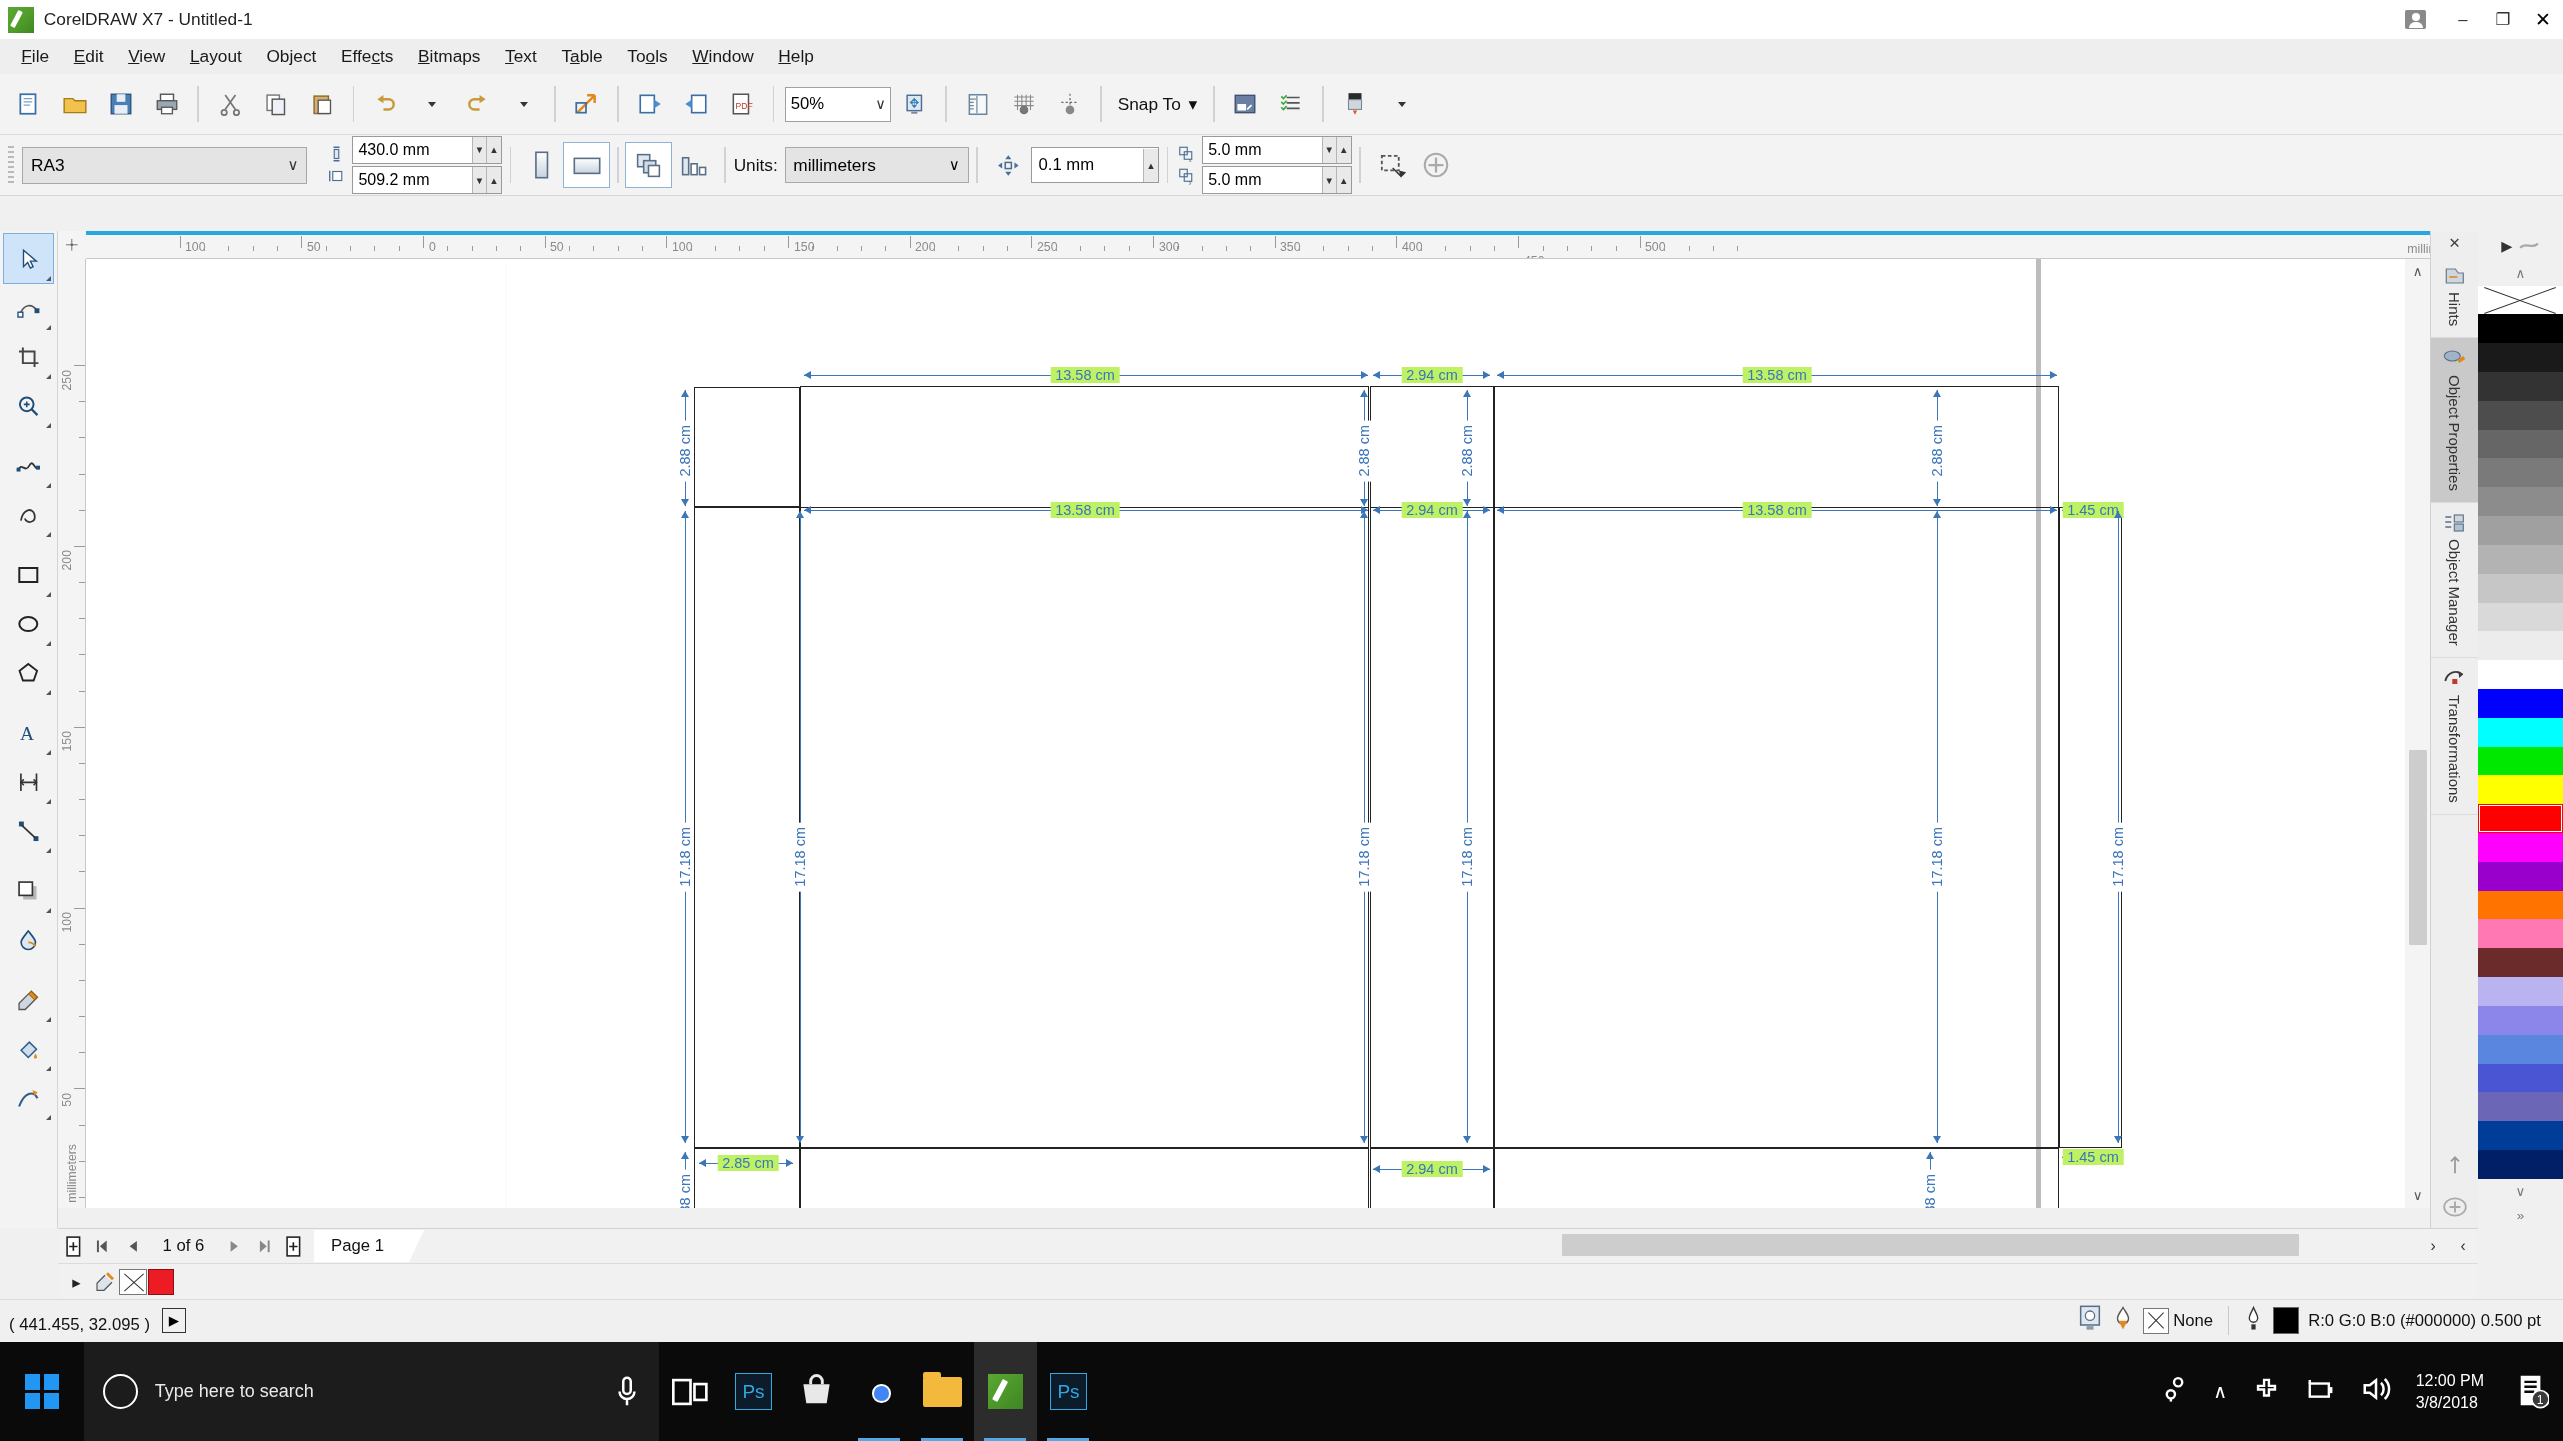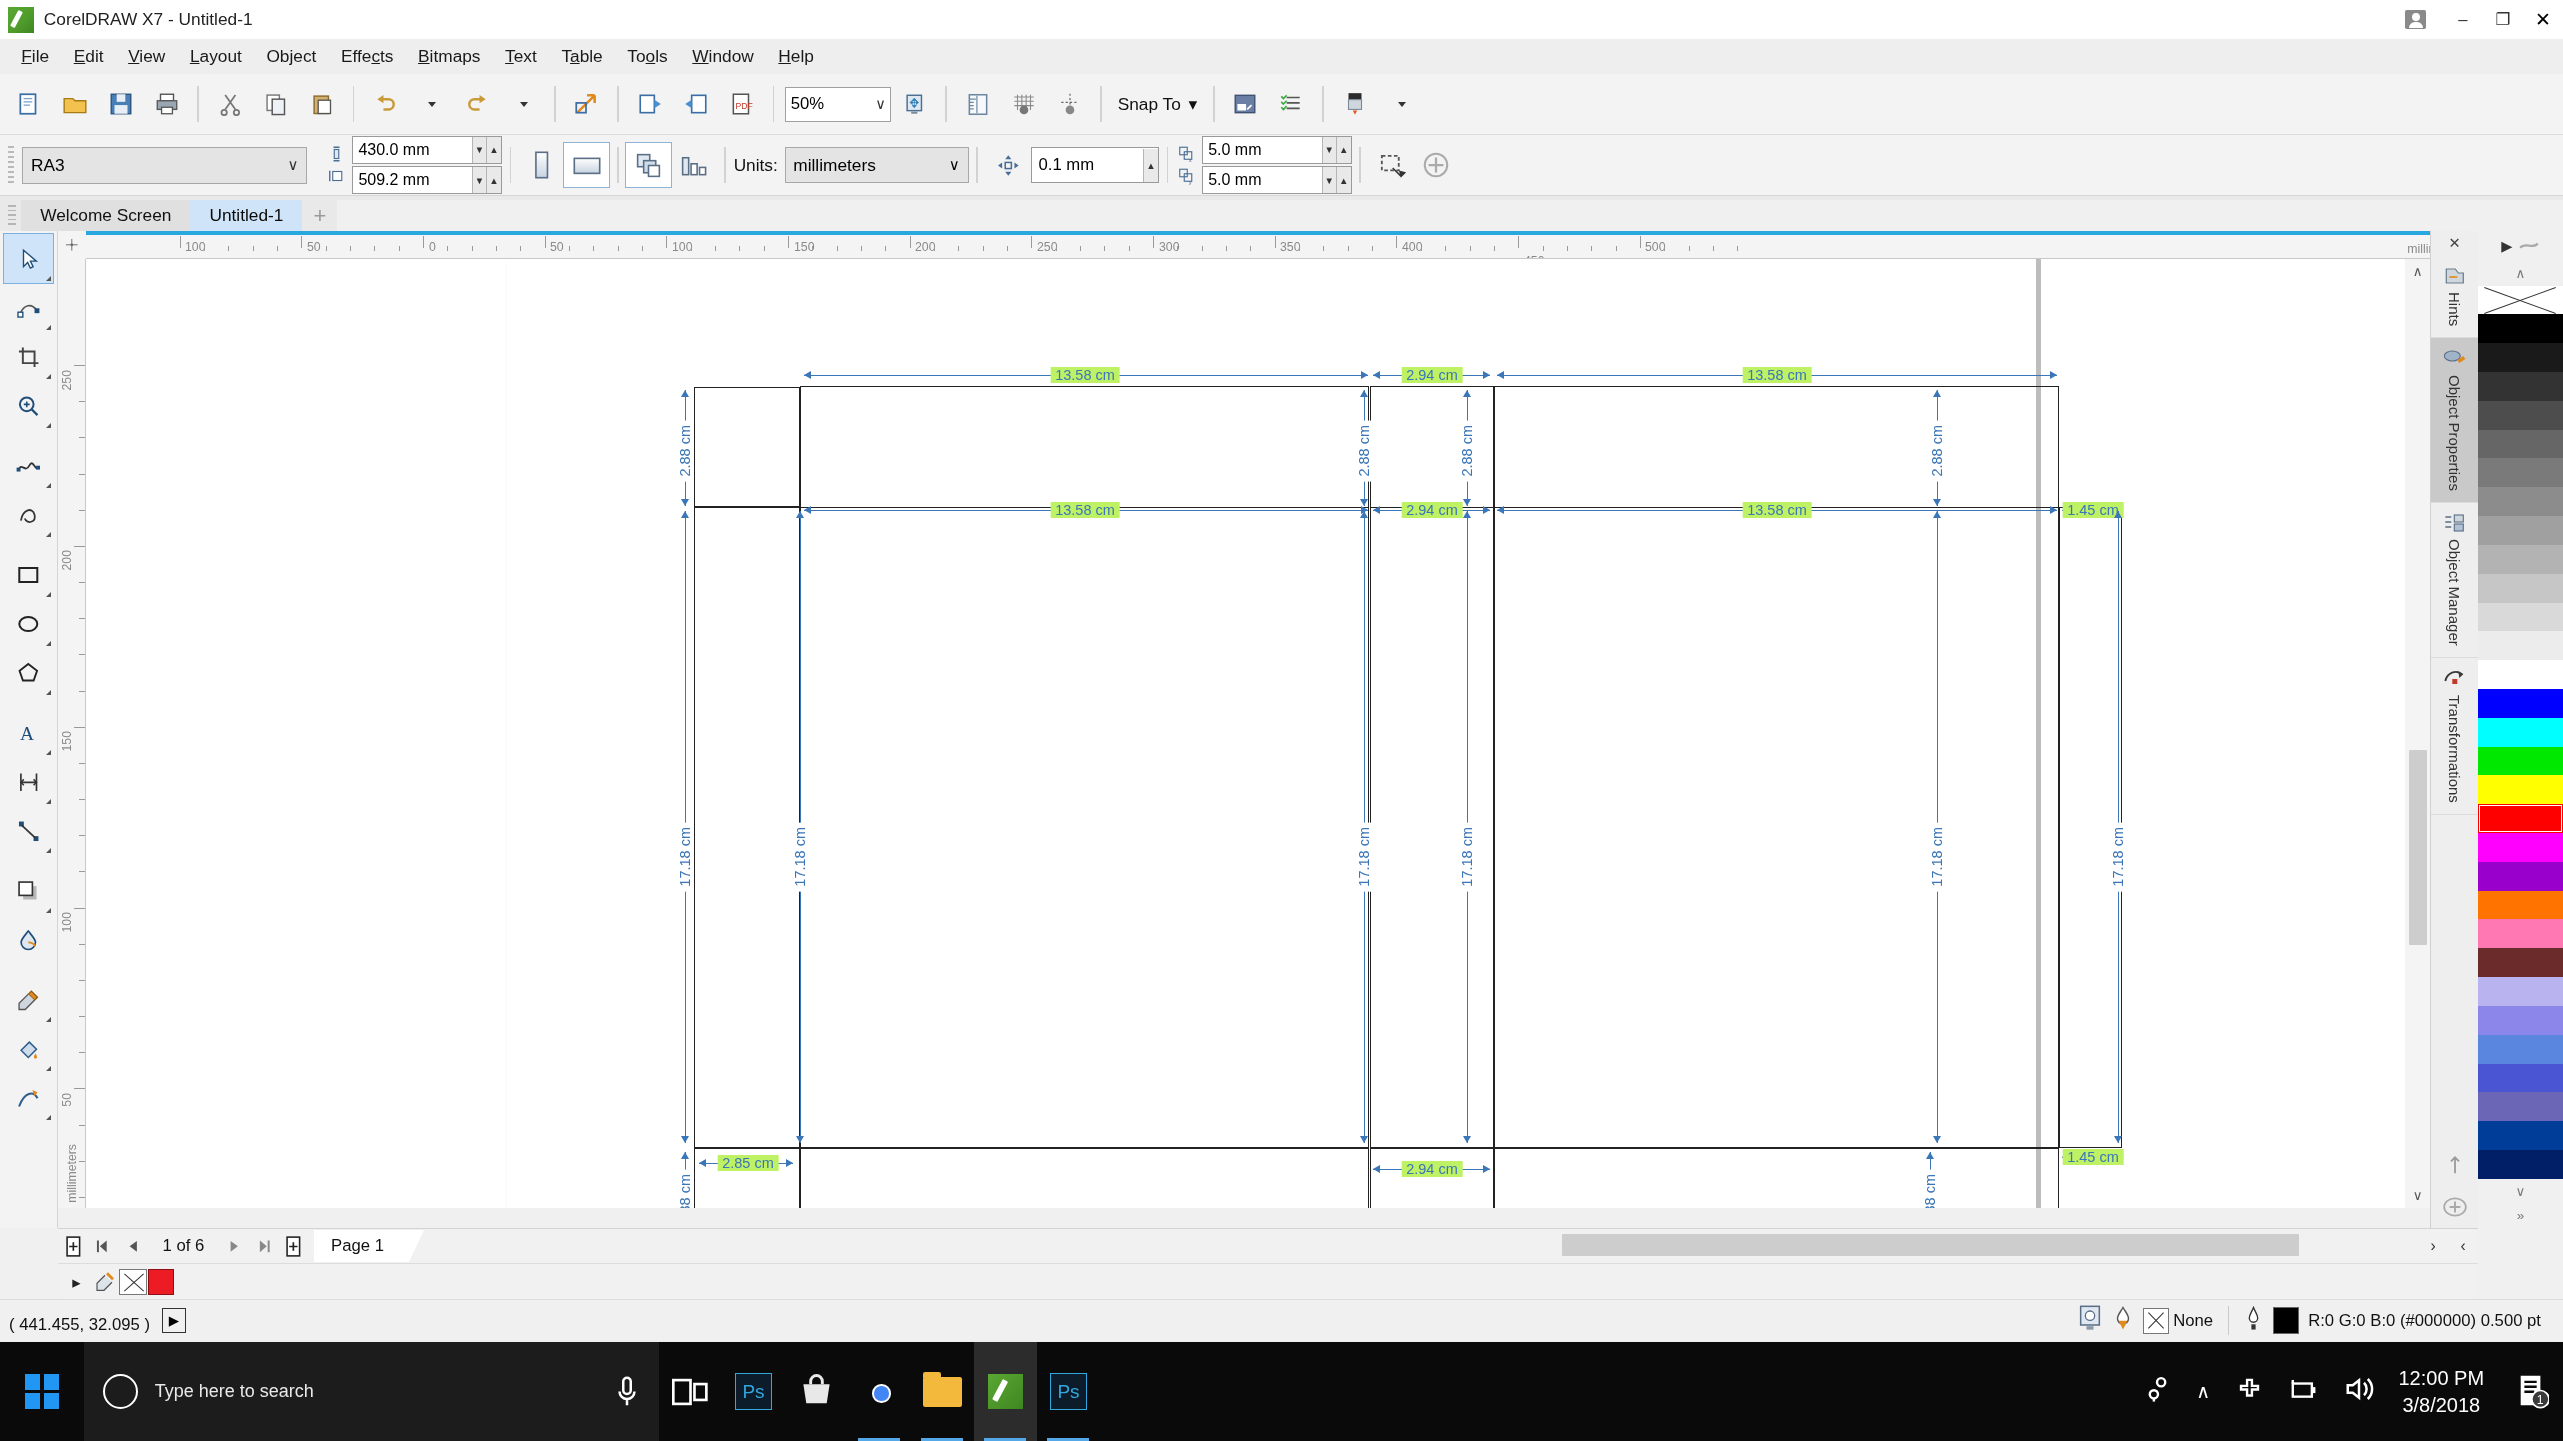--- a/index.html
+++ b/index.html
@@ -332,21 +332,21 @@
     border-radius:50%;background:#4285f4;border:2.2px solid #fff;}
   .folder-chip{width:39px;height:30px;background:#f3b93c;border-radius:2.2px;position:relative;}
   .folder-chip:before{content:"";position:absolute;left:0;top:-5px;width:18px;height:6.1px;
     background:#f3b93c;border-radius:2.2px 2.2px 0 0;}
   .corel-chip{width:35px;height:35px;background:linear-gradient(135deg,#5aa832,#3f8622);
     position:relative;}
   .corel-chip:after{content:"";position:absolute;left:9px;top:5px;width:6.1px;height:23.4px;
     background:#fff;transform:rotate(28deg);border-radius:1.1px;}
   .tray{ margin-left:auto; display:flex; align-items:center; gap:24.6px; padding-right:14.5px;}
   .tray-ico{ color:#fff; font-size:19px; }
-  .clock{ color:#fff; font-size:20px; line-height:1.35; text-align:center; }
+  .clock{ color:#fff; font-size:16px; line-height:1.35; }
   .notif{ width:32px;height:39px;position:relative;margin-left:7.8px;}
 
   .vscroll-holder{
     position:absolute; right:133px; top:259px; width:24.6px; height:949px;
     background:#f4f4f4;
   }
   .vscroll-up,.vscroll-down{width:24.6px;height:24.6px;display:flex;align-items:center;
     justify-content:center;font-size:13.4px;color:#555;}
   .vthumb{ position:absolute; left:3.3px; top:491px; width:18px; height:195px;
     background:#cdcdcd; border-radius:1.1px;}
@@ -677,27 +677,20 @@
         </svg>
     </div>
     <div class="pb-btn">
       <svg width="30" height="30" viewBox="0 0 24 24">
           <ellipse cx="12" cy="12" rx="9" ry="9" fill="none" stroke="#aaa" stroke-width="1.6"></ellipse>
           <path d="M12 6v12M6 12h12" stroke="#aaa" stroke-width="1.8"></path>
         </svg>
     </div>
   </div>
 
-  <div class="doctabs">
-    <div class="doctab-grip"></div>
-    <div class="doctab inactive">Welcome Screen</div>
-    <div class="doctab active">Untitled-1</div>
-    <div class="doctab-plus">+</div>
-    <div class="doctab-fill"></div>
-  </div>
 
   <div class="toolbox">
     <div class="tool sel">
       <svg width="22" height="24.6" viewBox="0 0 24 24">
           <path d="M6 2l0 18 4.5-4.5 3 6 3-1.5-3-6 6.5 0z" fill="#fff" stroke="#1f4e79" stroke-width="1.5"></path>
         </svg>
       <div class="flyout"></div>
     </div>
     <div class="tool">
       <svg width="23.4" height="24.6" viewBox="0 0 24 24">

